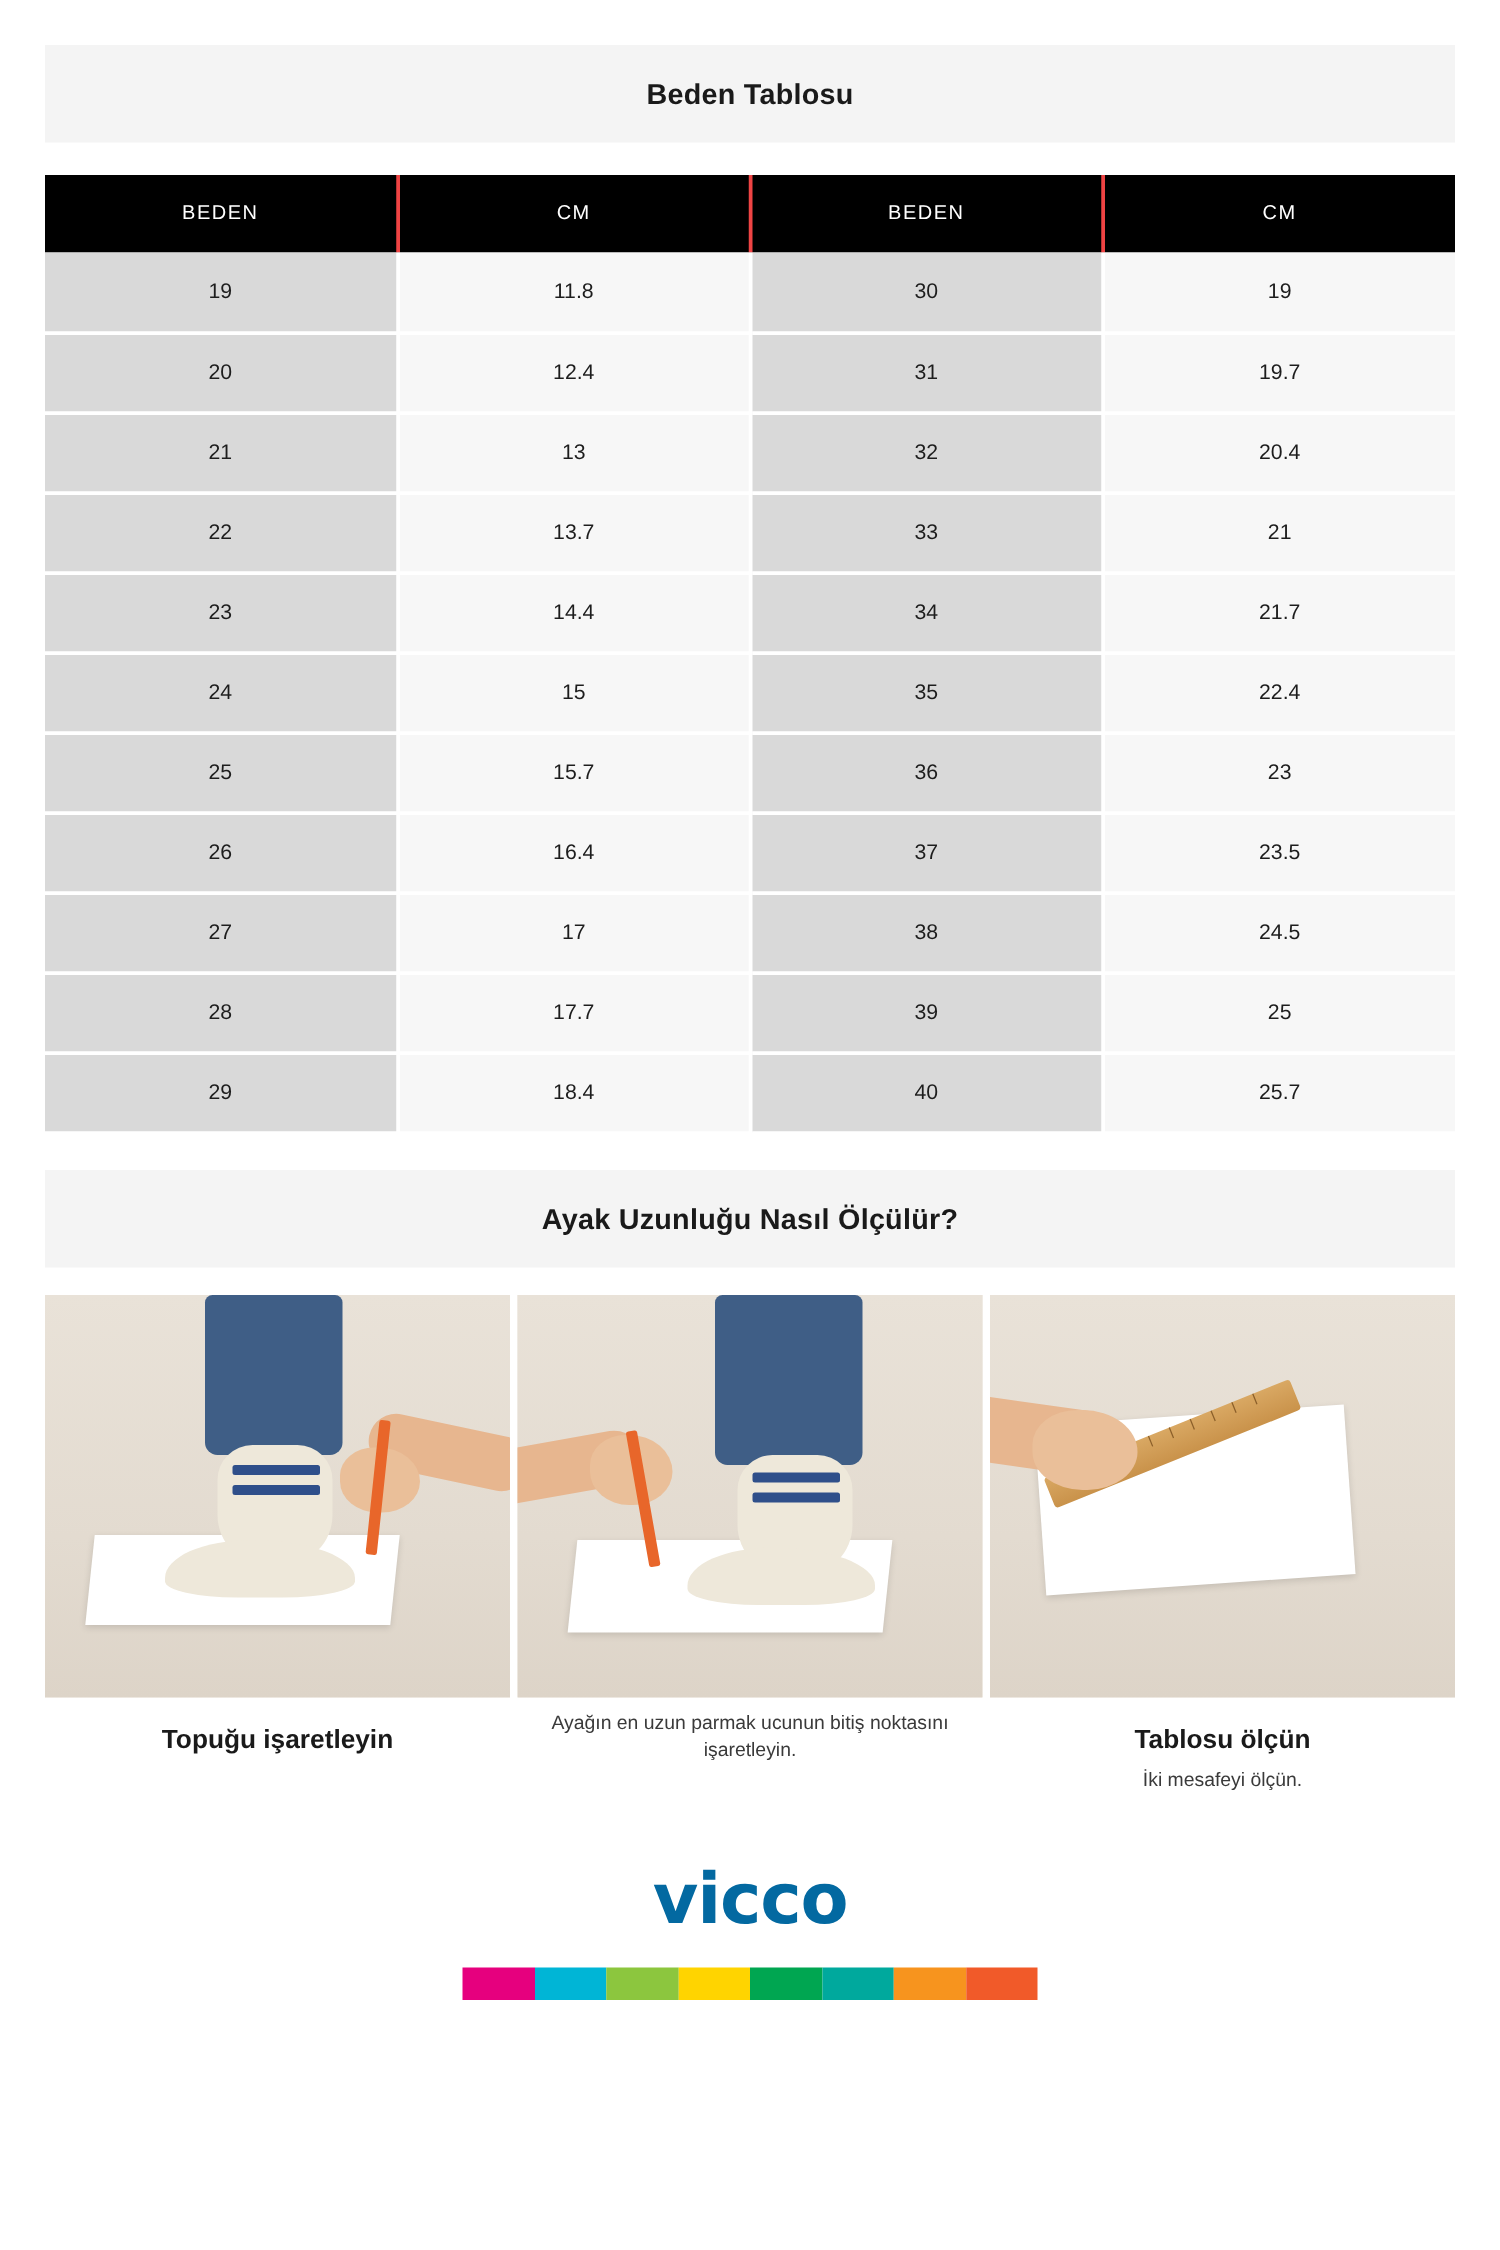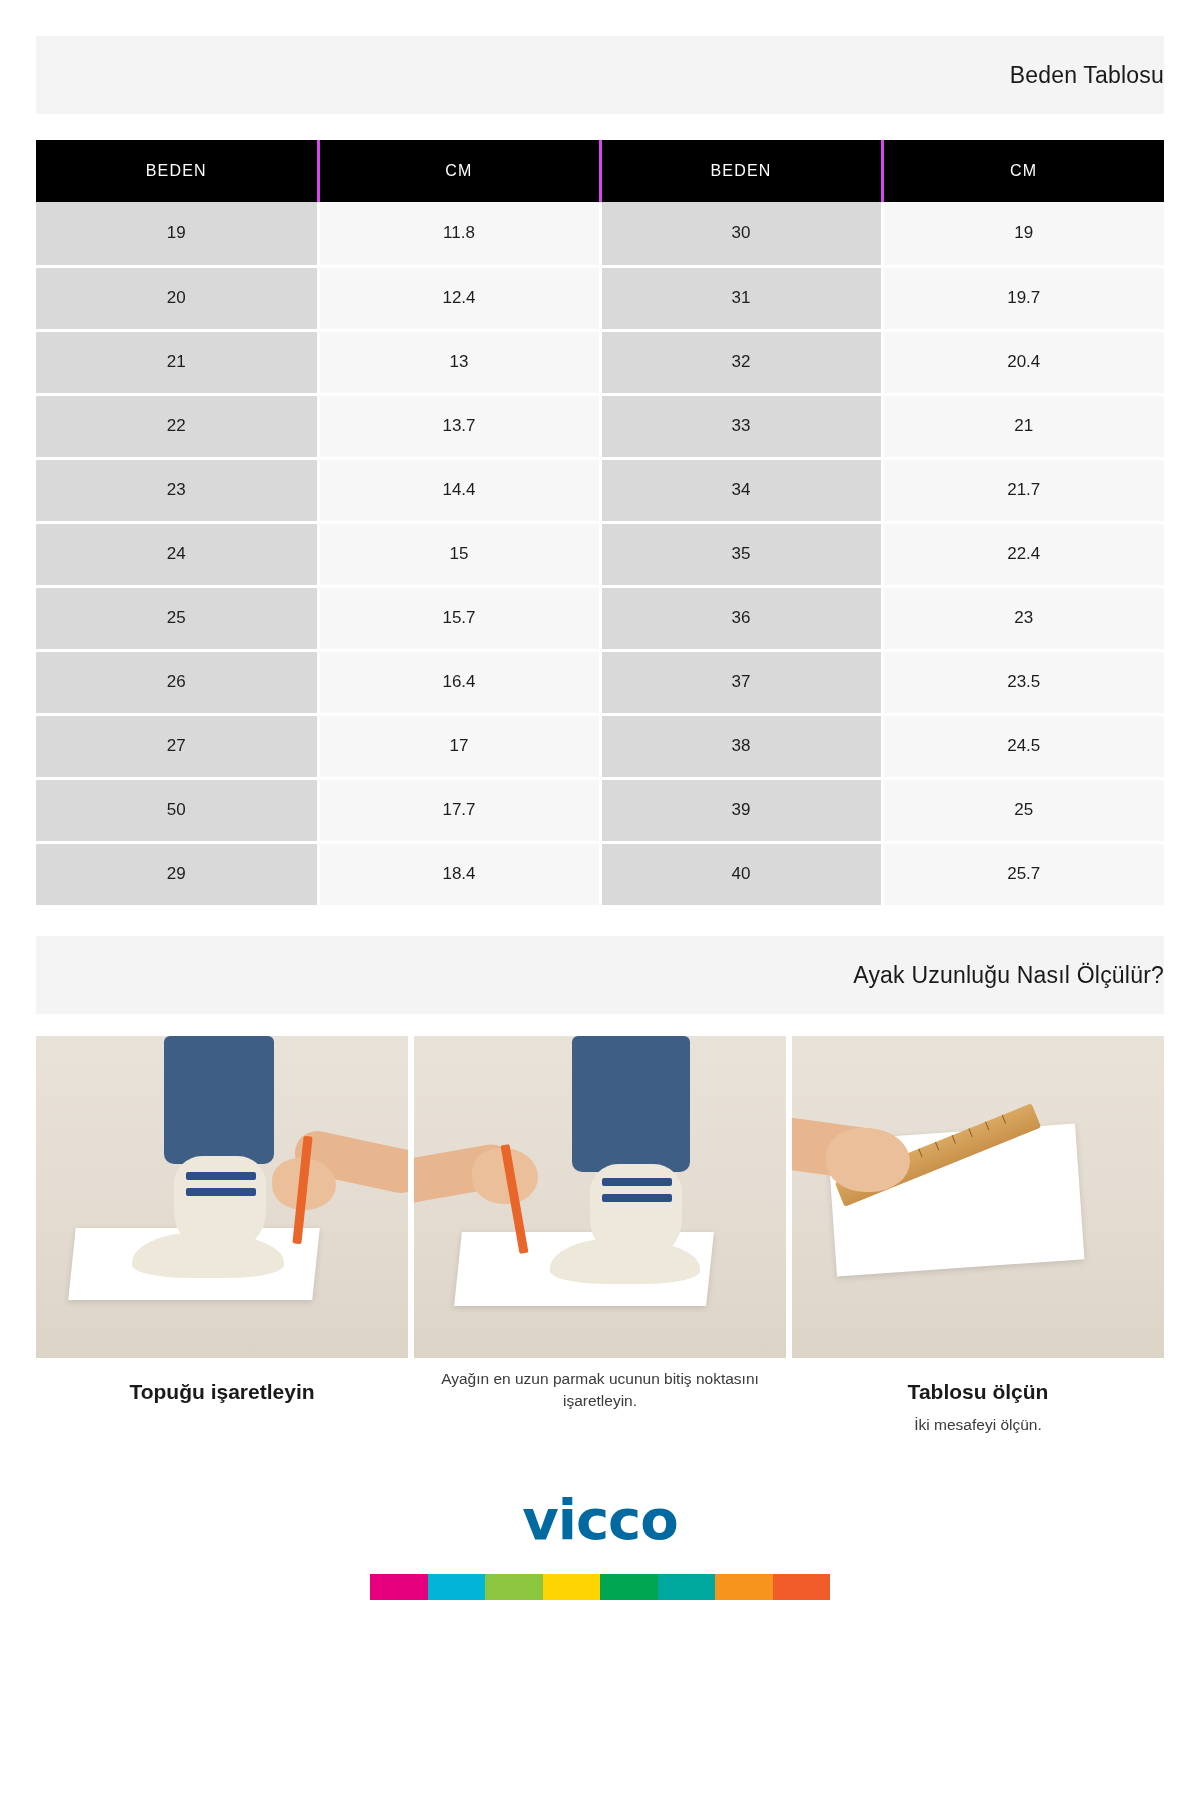--- a/index.html
+++ b/index.html
@@ -13,23 +13,23 @@
   .page {
     width: 1200px;
     min-height: 1800px;
     background: #ffffff;
     position: relative;
   }
 
   
   .section-title {
     background: #f4f4f4;
-    text-align: right;
+    text-align: center;
     font-size: 23px;
-    font-weight: normal;
+    font-weight: bold;
     color: #1a1a1a;
     letter-spacing: 0.2px;
     padding: 26px 0 25px 0;
   }
   .title-wrap-top {
     margin: 36px 36px 0 36px;
   }
   .title-wrap-mid {
     margin: 28px 36px 0 36px;
   }
@@ -44,21 +44,21 @@
     table-layout: fixed;
   }
   table.size-table th {
     background: #000000;
     color: #ffffff;
     font-size: 16px;
     font-weight: normal;
     letter-spacing: 1.2px;
     height: 62px;
     text-align: center;
-    border-right: 3px solid #d946ef;
+    border-right: 3px solid #ef4444;
   }
   table.size-table th:last-child { border-right: none; }
   table.size-table td {
     height: 64px;
     text-align: center;
     font-size: 17px;
     color: #1d1d1d;
     border-right: 3px solid #ffffff;
     border-bottom: 3px solid #ffffff;
   }
@@ -223,21 +223,21 @@
             <td class="c2">37</td>
             <td class="c3">23.5</td>
           </tr>
           <tr>
             <td class="c0">27</td>
             <td class="c1">17</td>
             <td class="c2">38</td>
             <td class="c3">24.5</td>
           </tr>
           <tr>
-            <td class="c0">50</td>
+            <td class="c0">28</td>
             <td class="c1">17.7</td>
             <td class="c2">39</td>
             <td class="c3">25</td>
           </tr>
           <tr>
             <td class="c0">29</td>
             <td class="c1">18.4</td>
             <td class="c2">40</td>
             <td class="c3">25.7</td>
           </tr>

